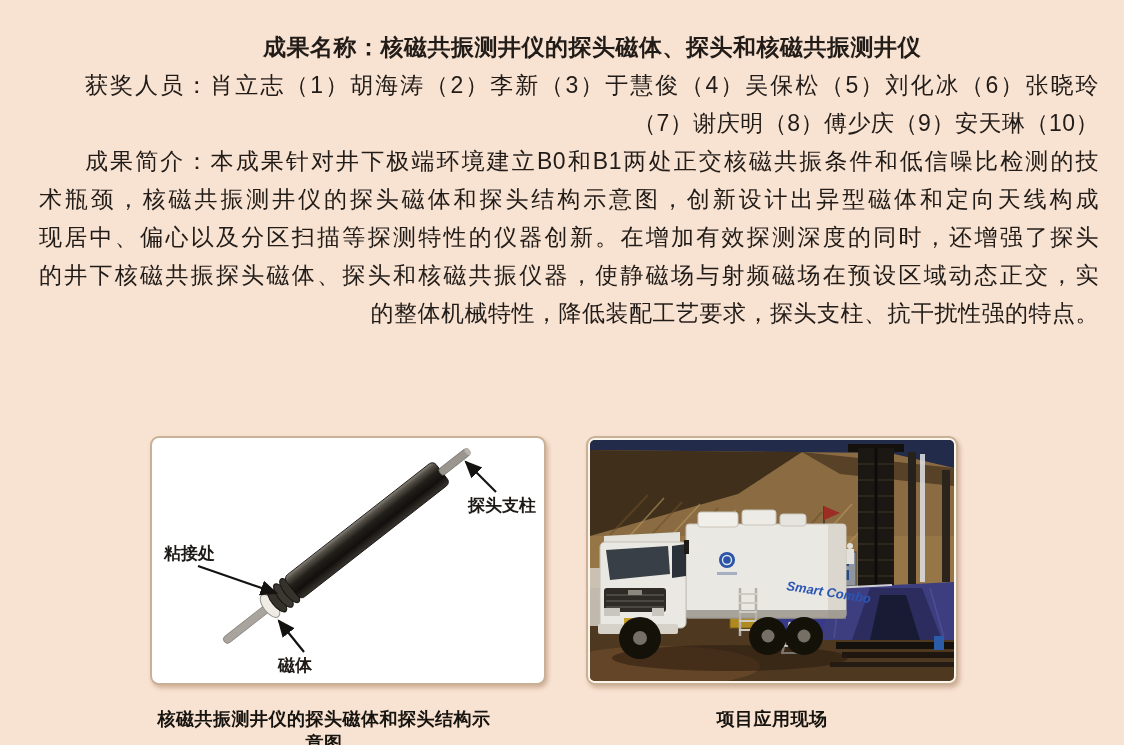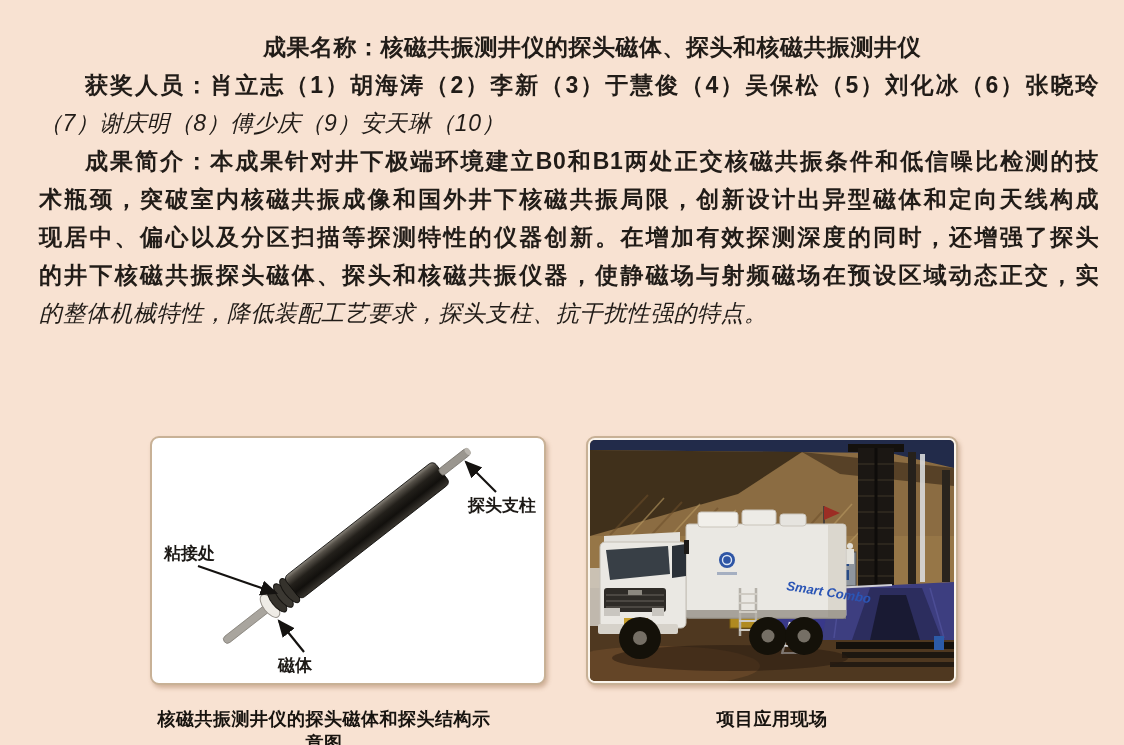--- a/index.html
+++ b/index.html
@@ -9,22 +9,22 @@
     font-family:"Liberation Sans","DejaVu Sans",sans-serif;
     color:#211c18;
   }
   .text-block{
     position:absolute;left:39px;top:28px;width:1060px;
     font-size:23px;line-height:38px;letter-spacing:.5px;
   }
   .t-line{height:38px;text-justify:inter-character;}
   .ind{text-indent:2em;text-align:center;}
   .bold{font-weight:bold;}
-  .just{text-align:justify;text-align-last:justify;font-weight:bold;}
-  .plain{text-align:left;font-style:italic;}
+  .just{text-align:justify;text-align-last:justify;}
+  .plain{text-align:right;}
   .intro-block{}
   .fig{position:absolute;top:436px;}
   .fig-left{left:150px;width:348px;}
   .fig-right{left:586px;width:372px;}
   .fig-box{
     border:2px solid #c8b196;border-radius:9px;background:#ffffff;
     box-shadow:2px 3px 4px rgba(150,105,70,.40);
   }
   .fig-left .fig-box{width:392px;height:245px;overflow:hidden;}
   .fig-right .fig-box{width:364px;height:241px;padding:2px;background:#fbf5ec;overflow:hidden;}
@@ -40,21 +40,21 @@
 <body>
 
 <div class="text-block">
   <div class="t-line ind bold">成果名称：核磁共振测井仪的探头磁体、探头和核磁共振测井仪</div>
   <div>
     <div class="t-line ind just">获奖人员：肖立志（1）胡海涛（2）李新（3）于慧俊（4）吴保松（5）刘化冰（6）张晓玲</div>
     <div class="t-line plain">（7）谢庆明（8）傅少庆（9）安天琳（10）</div>
   </div>
   <div class="intro-block">
     <div class="t-line ind just">成果简介：本成果针对井下极端环境建立B0和B1两处正交核磁共振条件和低信噪比检测的技</div>
-    <div class="t-line just">术瓶颈，突破室内核磁共振成像和国外井下核磁共振局限，创新设计出异型磁体和定向天线构成</div>
+    <div class="t-line just">术瓶颈，核磁共振测井仪的探头磁体和探头结构示意图，创新设计出异型磁体和定向天线构成</div>
     <div class="t-line just">现居中、偏心以及分区扫描等探测特性的仪器创新。在增加有效探测深度的同时，还增强了探头</div>
     <div class="t-line just">的井下核磁共振探头磁体、探头和核磁共振仪器，使静磁场与射频磁场在预设区域动态正交，实</div>
     <div class="t-line plain">的整体机械特性，降低装配工艺要求，探头支柱、抗干扰性强的特点。</div>
   </div>
 </div>
 
 <div class="fig fig-left">
   <div class="fig-box">
     <svg width="392" height="245" viewBox="0 0 392 245">
       <defs>

